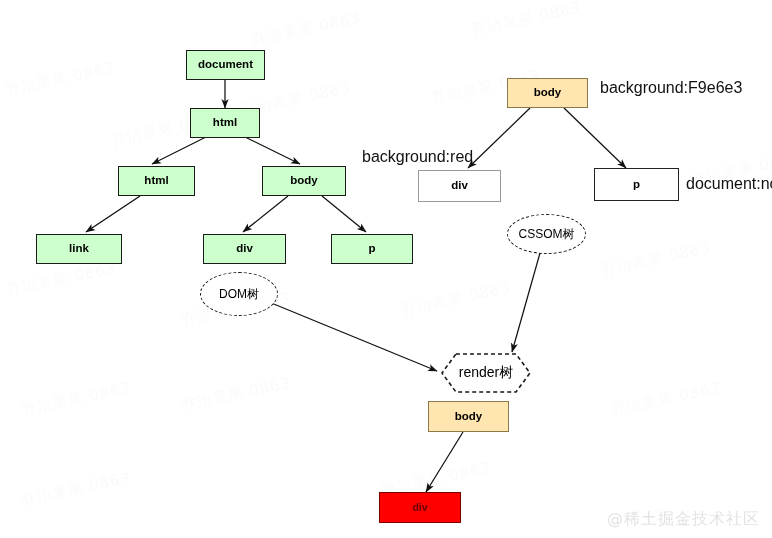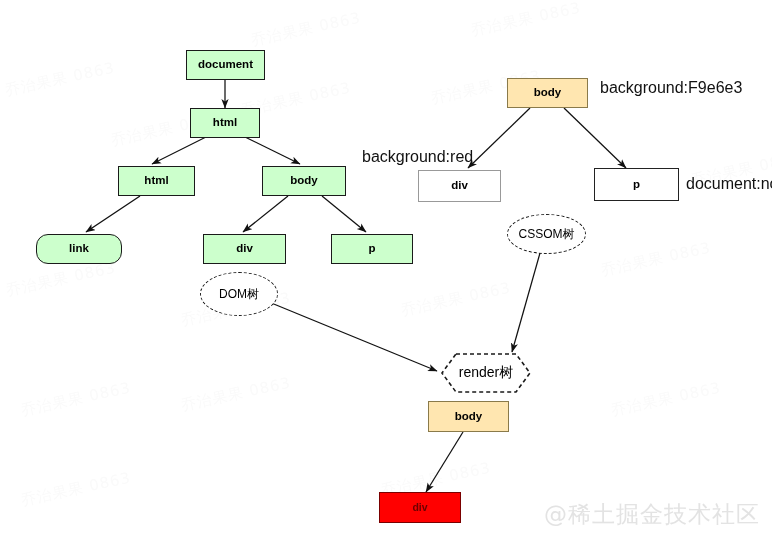--- a/index.html
+++ b/index.html
@@ -92,21 +92,21 @@
     position: absolute;
     font-size: 16px;
     color: #111111;
     white-space: nowrap;
     text-align: center;
   }
   .wm-brand {
     position: absolute;
     right: 12px;
     bottom: 8px;
-    font-size: 23px;
+    font-size: 16px;
     color: #e3e3e3;
     font-family: "DejaVu Sans", sans-serif;
     white-space: nowrap;
     letter-spacing: 1px;
   }
   .wm-faint {
     position: absolute;
     font-size: 15px;
     color: #fafafa;
     transform: rotate(-12deg);
@@ -178,21 +178,21 @@
   </div>
 
   <div class="node green" style="left:118px; top:166px; width:77px; height:30px;">
     <span>html</span>
   </div>
 
   <div class="node green" style="left:262px; top:166px; width:84px; height:30px;">
     <span>body</span>
   </div>
 
-  <div class="node green" style="left:36px; top:234px; width:86px; height:30px;border-radius:12px;">
+  <div class="node green" style="left:36px; top:234px; width:86px; height:30px;">
     <span>link</span>
   </div>
 
   <div class="node green" style="left:203px; top:234px; width:83px; height:30px;">
     <span>div</span>
   </div>
 
   <div class="node green" style="left:331px; top:234px; width:82px; height:30px;">
     <span>p</span>
   </div>

